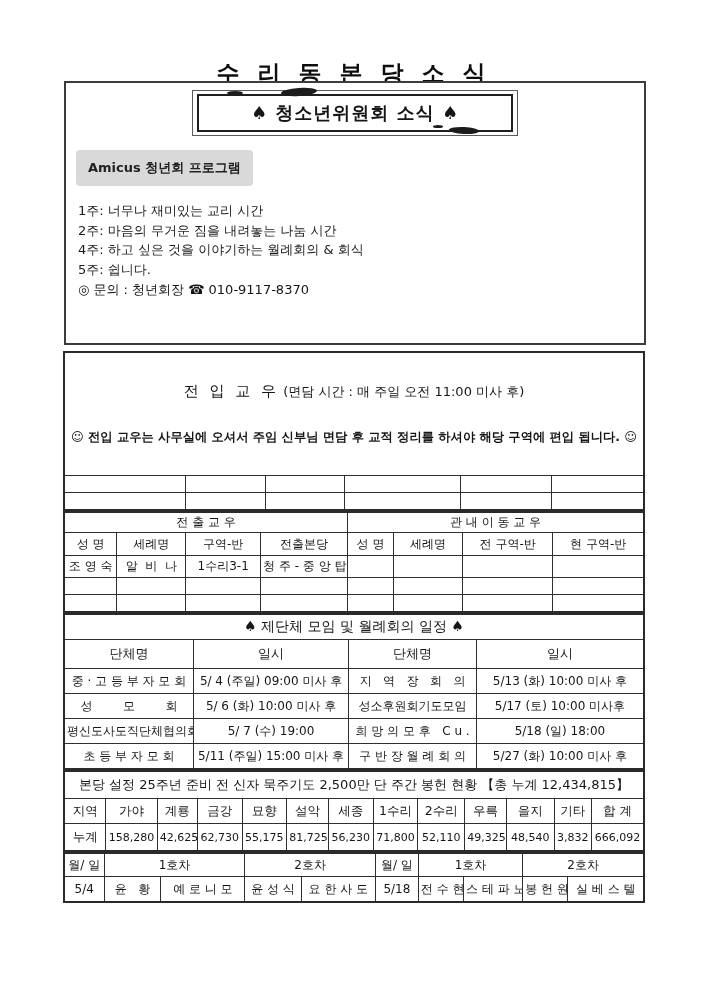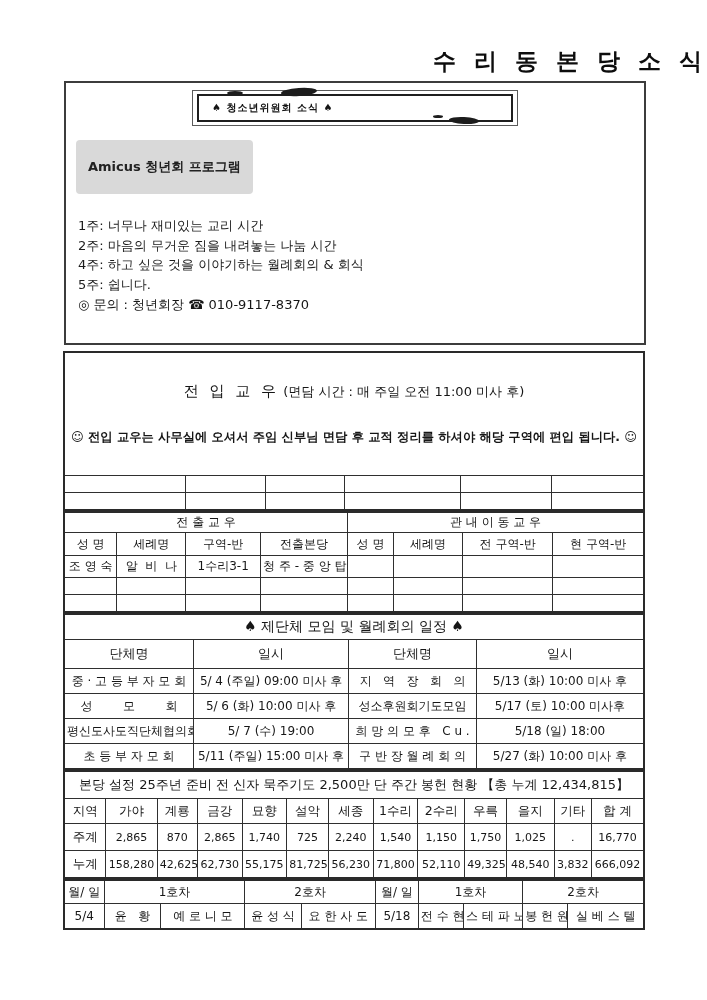--- a/index.html
+++ b/index.html
@@ -2,44 +2,44 @@
 <html><head>
 <meta charset="utf-8">
 <style>
   html,body{margin:0;padding:0}
   body{
     width:707px;height:1000px;background:#ffffff;color:#151515;
     font-family:"DejaVu Sans","Liberation Sans",sans-serif;
     position:relative;overflow:hidden;
   }
   .page-title{
-    margin:0;padding-top:46px;text-align:right;
+    margin:12px;padding-top:46px;text-align:center;
     font-size:23px;font-weight:bold;letter-spacing:5px;color:#0d0d0d;
   }
   
   .youth-box{
     position:absolute;left:64px;top:81px;width:578px;height:260px;
     border:2px solid #3c3c3c;background:#fff;
   }
   .banner{
     position:relative;width:316px;margin:7px auto 0;
     border:1px solid #5a5a5a;padding:3px 4px;background:#fff;
   }
   .banner-inner{
-    border:2px solid #1f1f1f;text-align:left;
-    font-size:10px;font-weight:bold;padding:5px 13px;letter-spacing:1px;
+    border:2px solid #1f1f1f;text-align:center;
+    font-size:18px;font-weight:bold;padding:5px 13px;letter-spacing:1px;
   }
   .smudge{position:absolute;background:#1c1c1c;border-radius:50%}
   .smudge.s1{top:-3px;left:88px;width:36px;height:8px;transform:rotate(-4deg)}
   .smudge.s2{top:0;left:34px;width:16px;height:4px}
   .smudge.s3{bottom:1px;right:38px;width:30px;height:7px;transform:rotate(3deg)}
   .smudge.s4{bottom:7px;right:74px;width:10px;height:3px}
   .amicus-label{
-    display:inline-block;margin:14px 0 11px 10px;background:#d9d9d9;
-    border-radius:4px;padding:18px 12px;font-size:13px;font-weight:bold;color:#222;
+    display:inline-block;margin:14px 0 4px 10px;background:#d9d9d9;
+    border-radius:4px;padding:9px 12px;font-size:13px;font-weight:bold;color:#222;
   }
   .program-list{margin:11px 0 0 12px;font-size:13px;line-height:19.5px;color:#1b1b1b}
   .program-list div{white-space:pre}
   .contact-line{margin:1px 4px 0 12px;font-size:13px;line-height:19.5px;white-space:pre}
   
   .tables{position:absolute;left:63px;top:351px;width:582px}
   table.tbl{
     width:582px;border-collapse:collapse;table-layout:fixed;
     border:2px solid #2a2a2a;background:#fff;
   }
@@ -255,35 +255,20 @@
       <td class="t-head">설악</td>
       <td class="t-head">세종</td>
       <td class="t-head">1수리</td>
       <td class="t-head">2수리</td>
       <td class="t-head">우륵</td>
       <td class="t-head">을지</td>
       <td class="t-head">기타</td>
       <td class="t-head">합 계</td>
     </tr>
     <tr>
-      <td class="t-head">주계</td>
-      <td>2,865</td>
-      <td>870</td>
-      <td>2,865</td>
-      <td>1,740</td>
-      <td>725</td>
-      <td>2,240</td>
-      <td>1,540</td>
-      <td>1,150</td>
-      <td>1,750</td>
-      <td>1,025</td>
-      <td>.</td>
-      <td>16,770</td>
-    </tr>
-    <tr>
       <td class="t-head">누계</td>
       <td>158,280</td>
       <td>42,625</td>
       <td>62,730</td>
       <td>55,175</td>
       <td>81,725</td>
       <td>56,230</td>
       <td>71,800</td>
       <td>52,110</td>
       <td>49,325</td>

